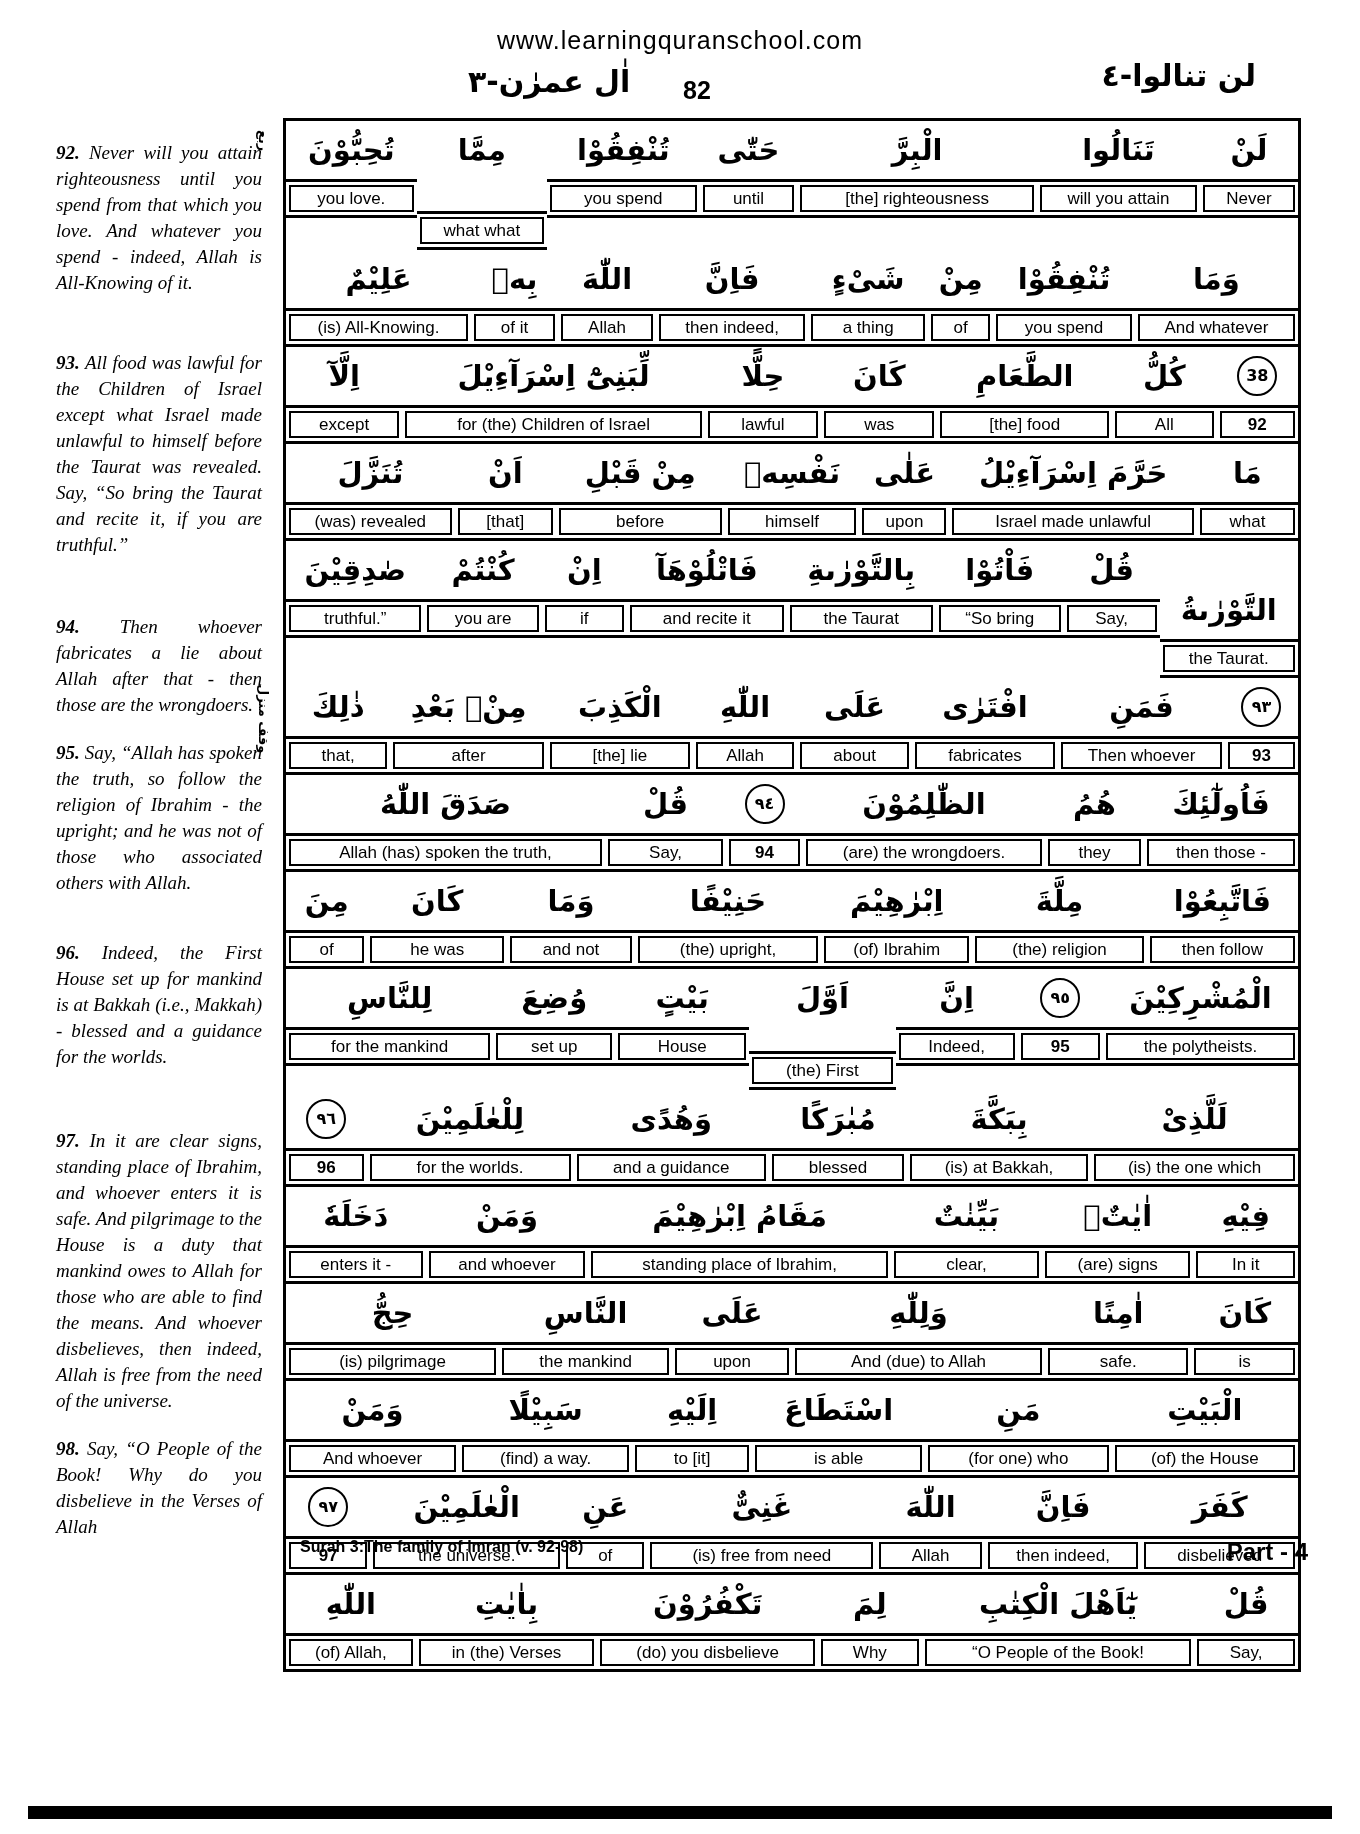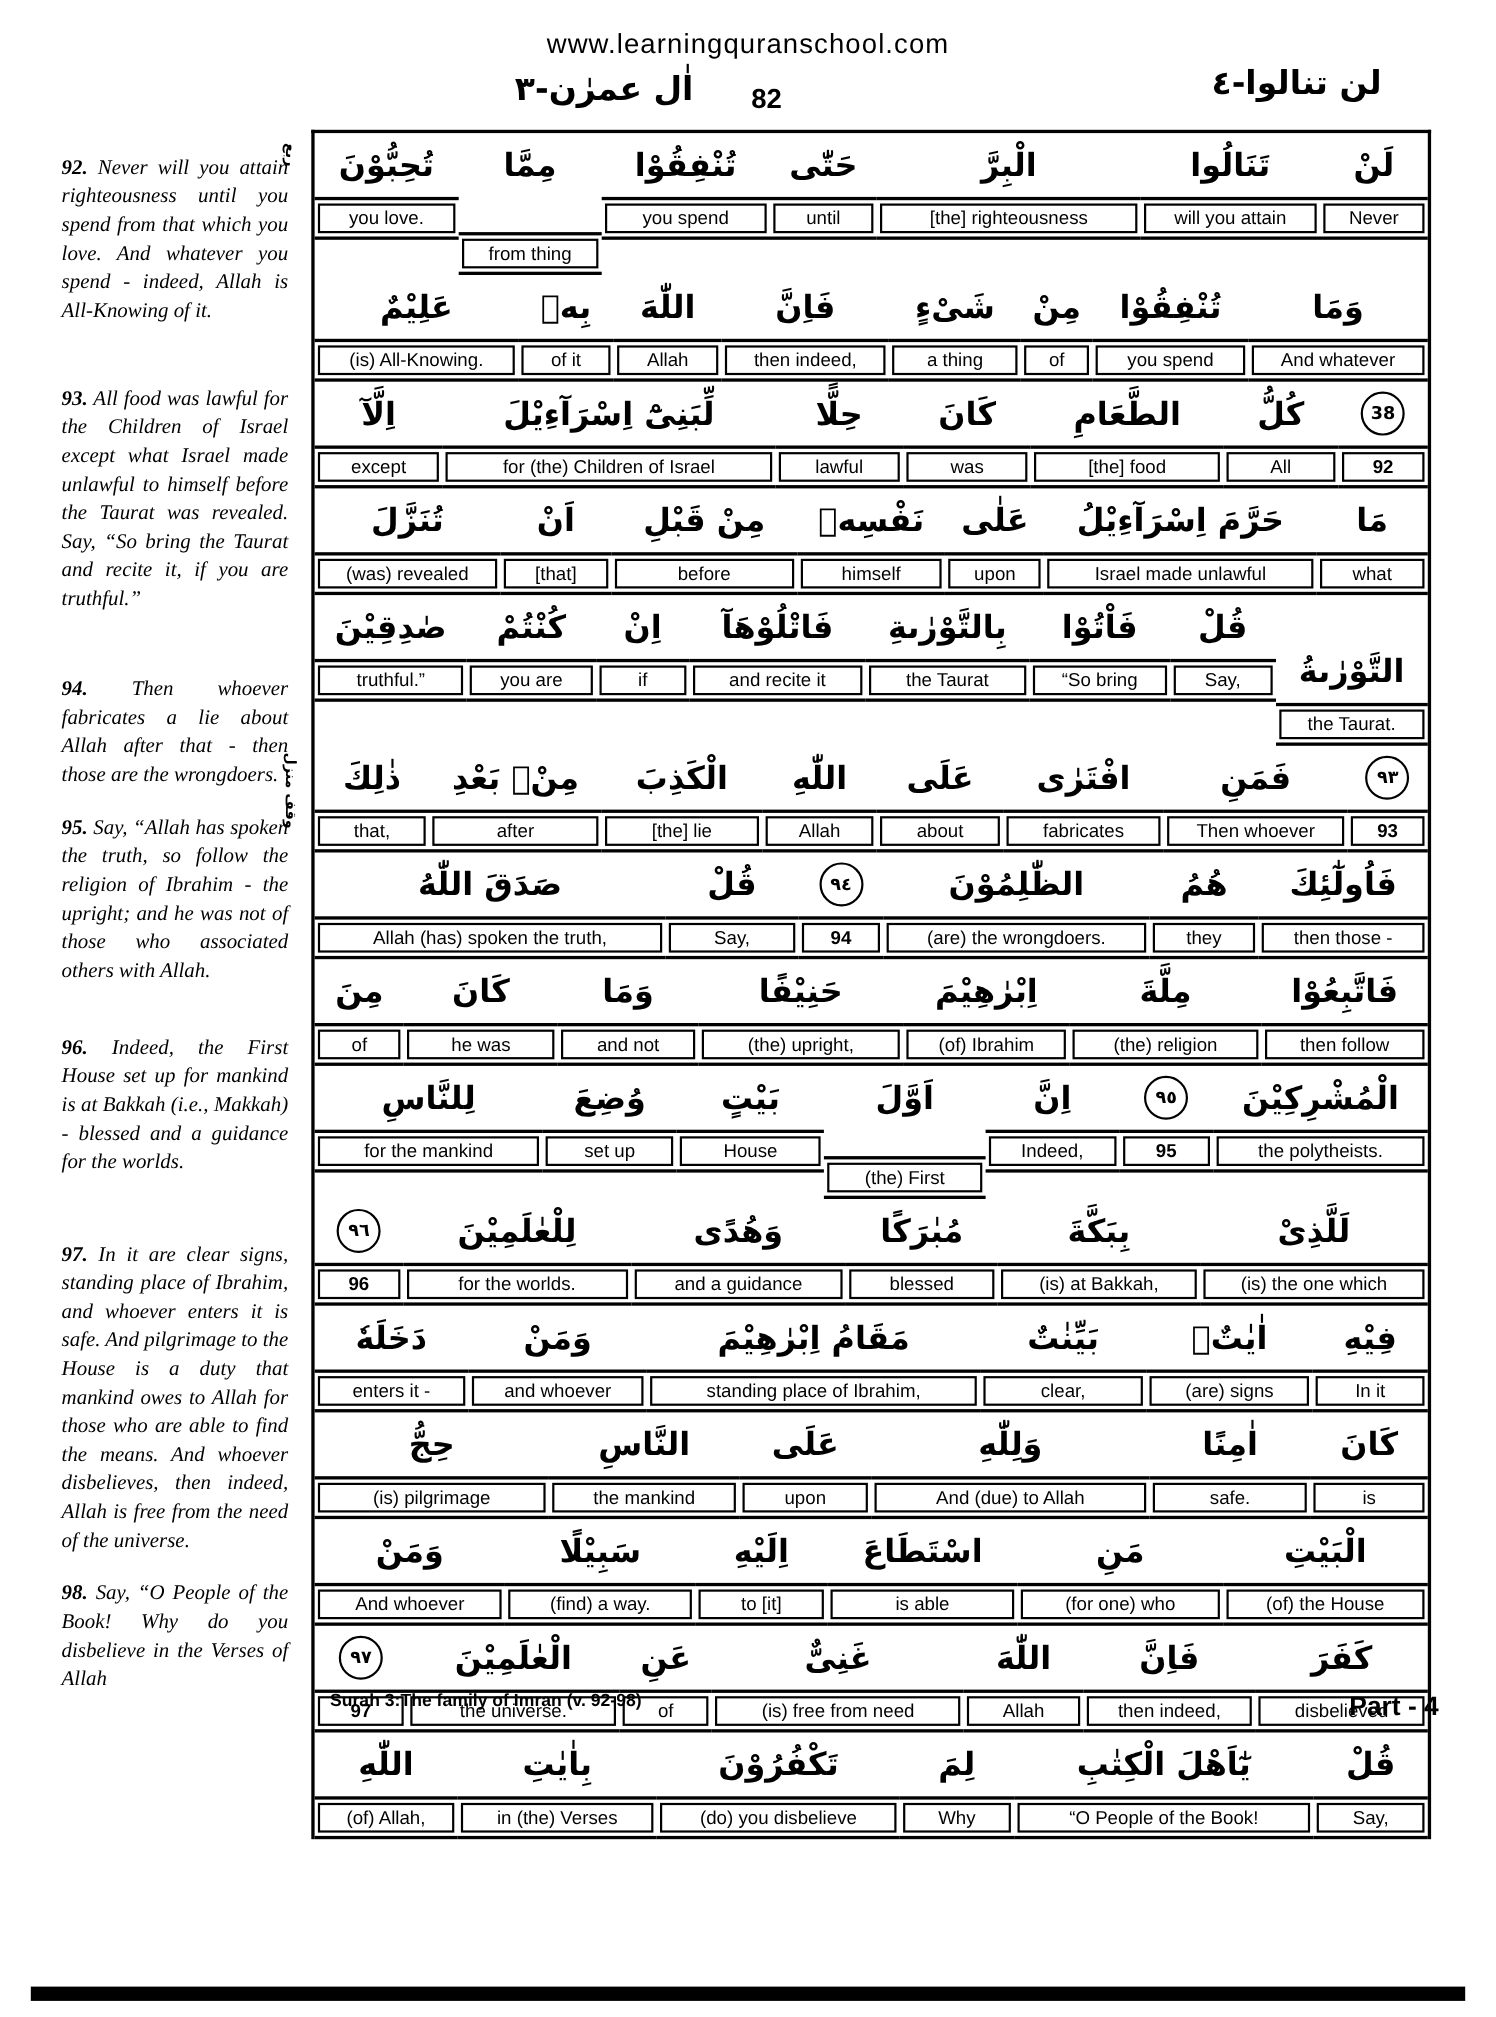--- a/index.html
+++ b/index.html
@@ -74,21 +74,21 @@
     <div class="qrow">
       <div class="qcol" style="flex-grow: 1.2;">
         <div class="ar">تُحِبُّوْنَ</div>
         <div class="trw">
           <div class="trb">you love.</div>
         </div>
       </div>
       <div class="qcol" style="flex-grow: 1.2; gap: 32px;">
         <div class="ar">مِمَّا</div>
         <div class="trw">
-          <div class="trb">from thing</div>
+          <div class="trb">what what</div>
         </div>
       </div>
       <div class="qcol" style="flex-grow: 1.4;">
         <div class="ar">تُنْفِقُوْا</div>
         <div class="trw">
           <div class="trb">you spend</div>
         </div>
       </div>
       <div class="qcol" style="flex-grow: 0.9;">
         <div class="ar">حَتّٰى</div>

